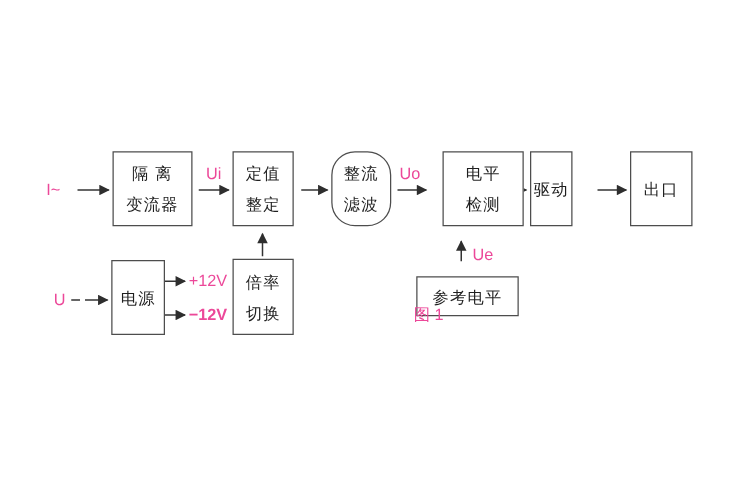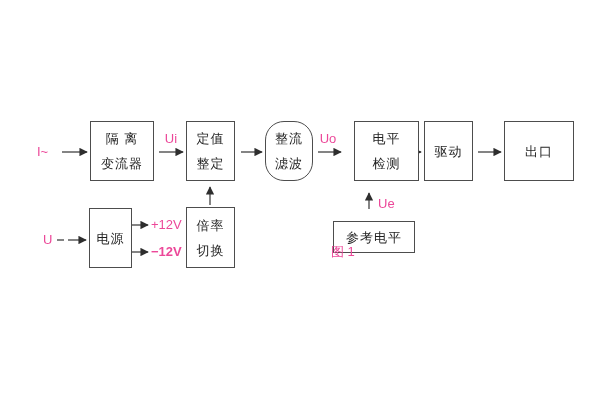--- a/index.html
+++ b/index.html
@@ -37,22 +37,22 @@
     font-size: 13px;
     line-height: 14px;
     white-space: nowrap;
     color: #ec4899;
   }
   
   #b-isolation  { left:  90px; top: 121px; width: 64px; height: 60px; }
   #b-setting    { left: 186px; top: 121px; width: 49px; height: 60px; }
   #b-rectify    { left: 265px; top: 121px; width: 48px; height: 60px; border-radius: 19px; }
   #b-level      { left: 344px; top: 121px; width: 65px; height: 60px; margin-left: 10px; }
-  #b-drive      { left: 424px; top: 121px; width: 49px; height: 60px; }
-  #b-relay      { left: 504px; top: 121px; width: 70px; height: 60px; }
+  #b-drive      { left: 424px; top: 121px; width: 34px; height: 60px; }
+  #b-relay      { left: 504px; top: 121px; width: 50px; height: 60px; }
   #b-power      { left:  89px; top: 208px; width: 43px; height: 60px; }
   #b-ratio      { left: 186px; top: 207px; width: 49px; height: 61px; }
   #b-reference  { left: 333px; top: 221px; width: 82px; height: 32px; }
   
   #l-current  { left:  37px; top: 145px; }
   #l-voltage  { left:  43px; top: 233px; }
   #l-ui       { left: 159px; top: 132px; width: 24px; text-align: center; }
   #l-uo       { left: 316px; top: 132px; width: 24px; text-align: center; }
   #l-ue       { left: 378px; top: 197px; }
   #l-p12      { left: 151px; top: 218px; }

